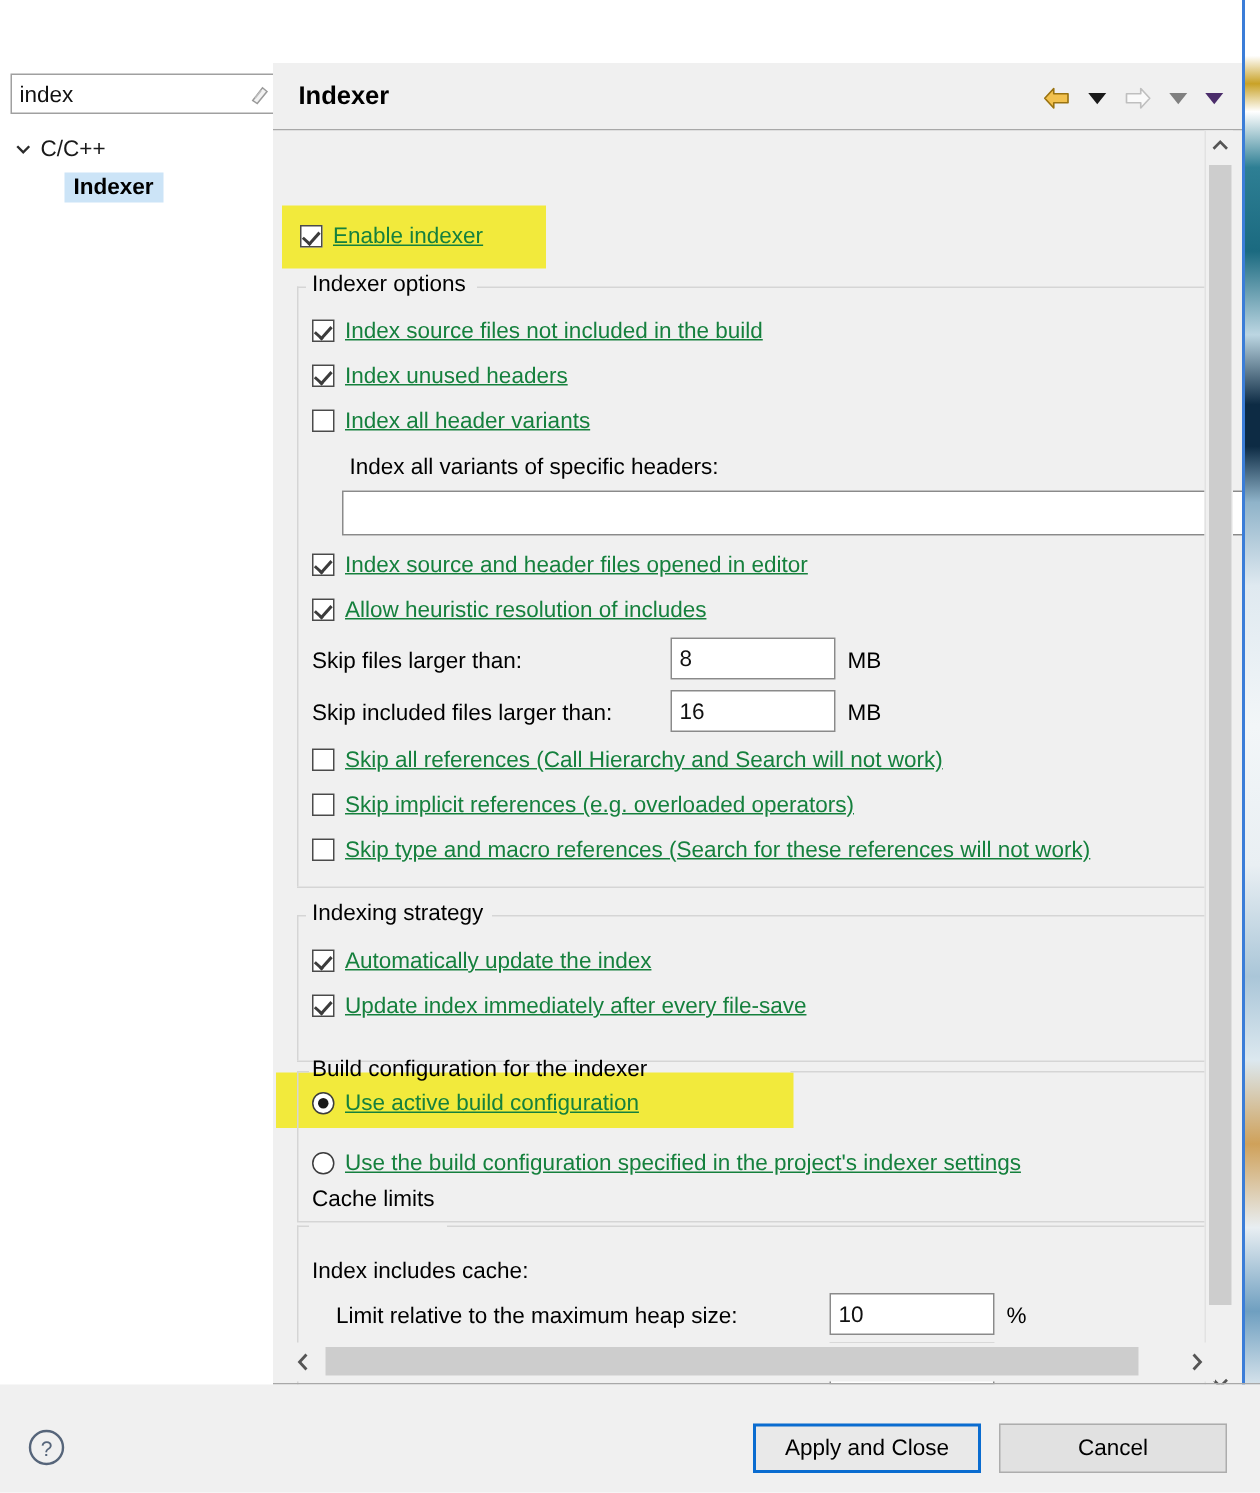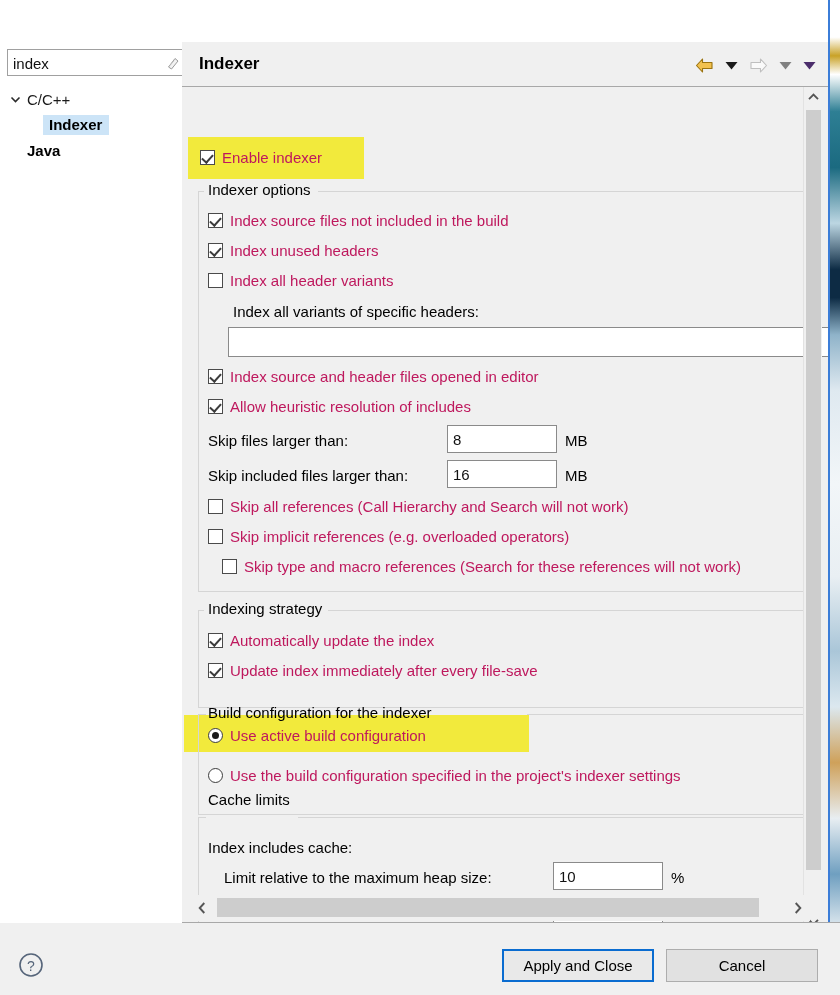--- a/index.html
+++ b/index.html
@@ -91,21 +91,21 @@
 
   
   .hl{position:absolute;background:#f2ea3c;}
 
   .row{position:absolute;display:flex;align-items:center;}
   .cb{width:15px;height:15px;border:1px solid #4a4a4a;background:#fff;
     box-sizing:border-box;position:relative;flex:none;}
   .cb.on::after{content:"";position:absolute;left:3px;top:1px;width:5px;height:9px;
     border-right:2px solid #3c3c3c;border-bottom:2px solid #3c3c3c;
     transform:rotate(42deg);}
-  .cb-label{margin-left:7px;font-size:15px;color:#be185d;white-space:nowrap;}
+  .cb-label{margin-left:7px;font-size:15px;color:#15803d;white-space:nowrap;text-decoration:underline;}
 
   .rb{width:15px;height:15px;border:1.3px solid #3c3c3c;border-radius:50%;
     background:#fff;box-sizing:border-box;position:relative;flex:none;}
   .rb.on::after{content:"";position:absolute;left:3px;top:3px;width:7px;height:7px;
     border-radius:50%;background:#1a1a1a;}
 
   .grp-label{position:absolute;font-size:15px;color:#000;background:#f0f0f0;
     padding:0 4px;z-index:2;}
   .grp-line{position:absolute;height:1px;background:#d5d5d5;}
   .grp-line.v{width:1px;height:auto;background:#d5d5d5;}
@@ -146,23 +146,20 @@
     <div class="tree">
       <div class="tnode root">
         <svg class="twist" viewBox="0 0 11 11">
           <path d="M1.5 3.5 L5.5 7.5 L9.5 3.5" stroke="#2b2b2b" stroke-width="1.6" fill="none"></path>
         </svg>
         <span class="tlabel">C/C++</span>
       </div>
       <div class="tnode child">
         <span class="tlabel">Indexer</span>
       </div>
-      <div class="tnode leaf">
-        <span class="tlabel">Java</span>
-      </div>
     </div>
   </div>
 
   <div class="right">
 
     <div class="page-head">
       <div class="page-title">Indexer</div>
       <div class="navbar">
         <span class="nav-item nav-arrow">
           <svg width="19" height="17" viewBox="0 0 19 17">
@@ -244,21 +241,21 @@
         <div class="stat" style="left:383px;top:380px;">MB</div>
 
         <div class="row" style="left:26px;top:411px;">
           <span class="cb"></span>
           <span class="cb-label">Skip all references (Call Hierarchy and Search will not work)</span>
         </div>
         <div class="row" style="left:26px;top:441px;">
           <span class="cb"></span>
           <span class="cb-label">Skip implicit references (e.g. overloaded operators)</span>
         </div>
-        <div class="row" style="left:40px;top:471px;">
+        <div class="row" style="left:26px;top:471px;">
           <span class="cb"></span>
           <span class="cb-label">Skip type and macro references (Search for these references will not work)</span>
         </div>
 
         <div class="grp-label" style="left:22px;top:513px;">Indexing strategy</div>
         <div class="grp-line" style="left:16px;top:523px;width:8px;"></div>
         <div class="grp-line" style="left:146px;top:523px;width:484px;"></div>
         <div class="grp-line v" style="left:16px;top:523px;height:97px;"></div>
         <div class="grp-line v" style="left:630px;top:523px;height:97px;"></div>
         <div class="grp-line" style="left:16px;top:620px;width:615px;"></div>

